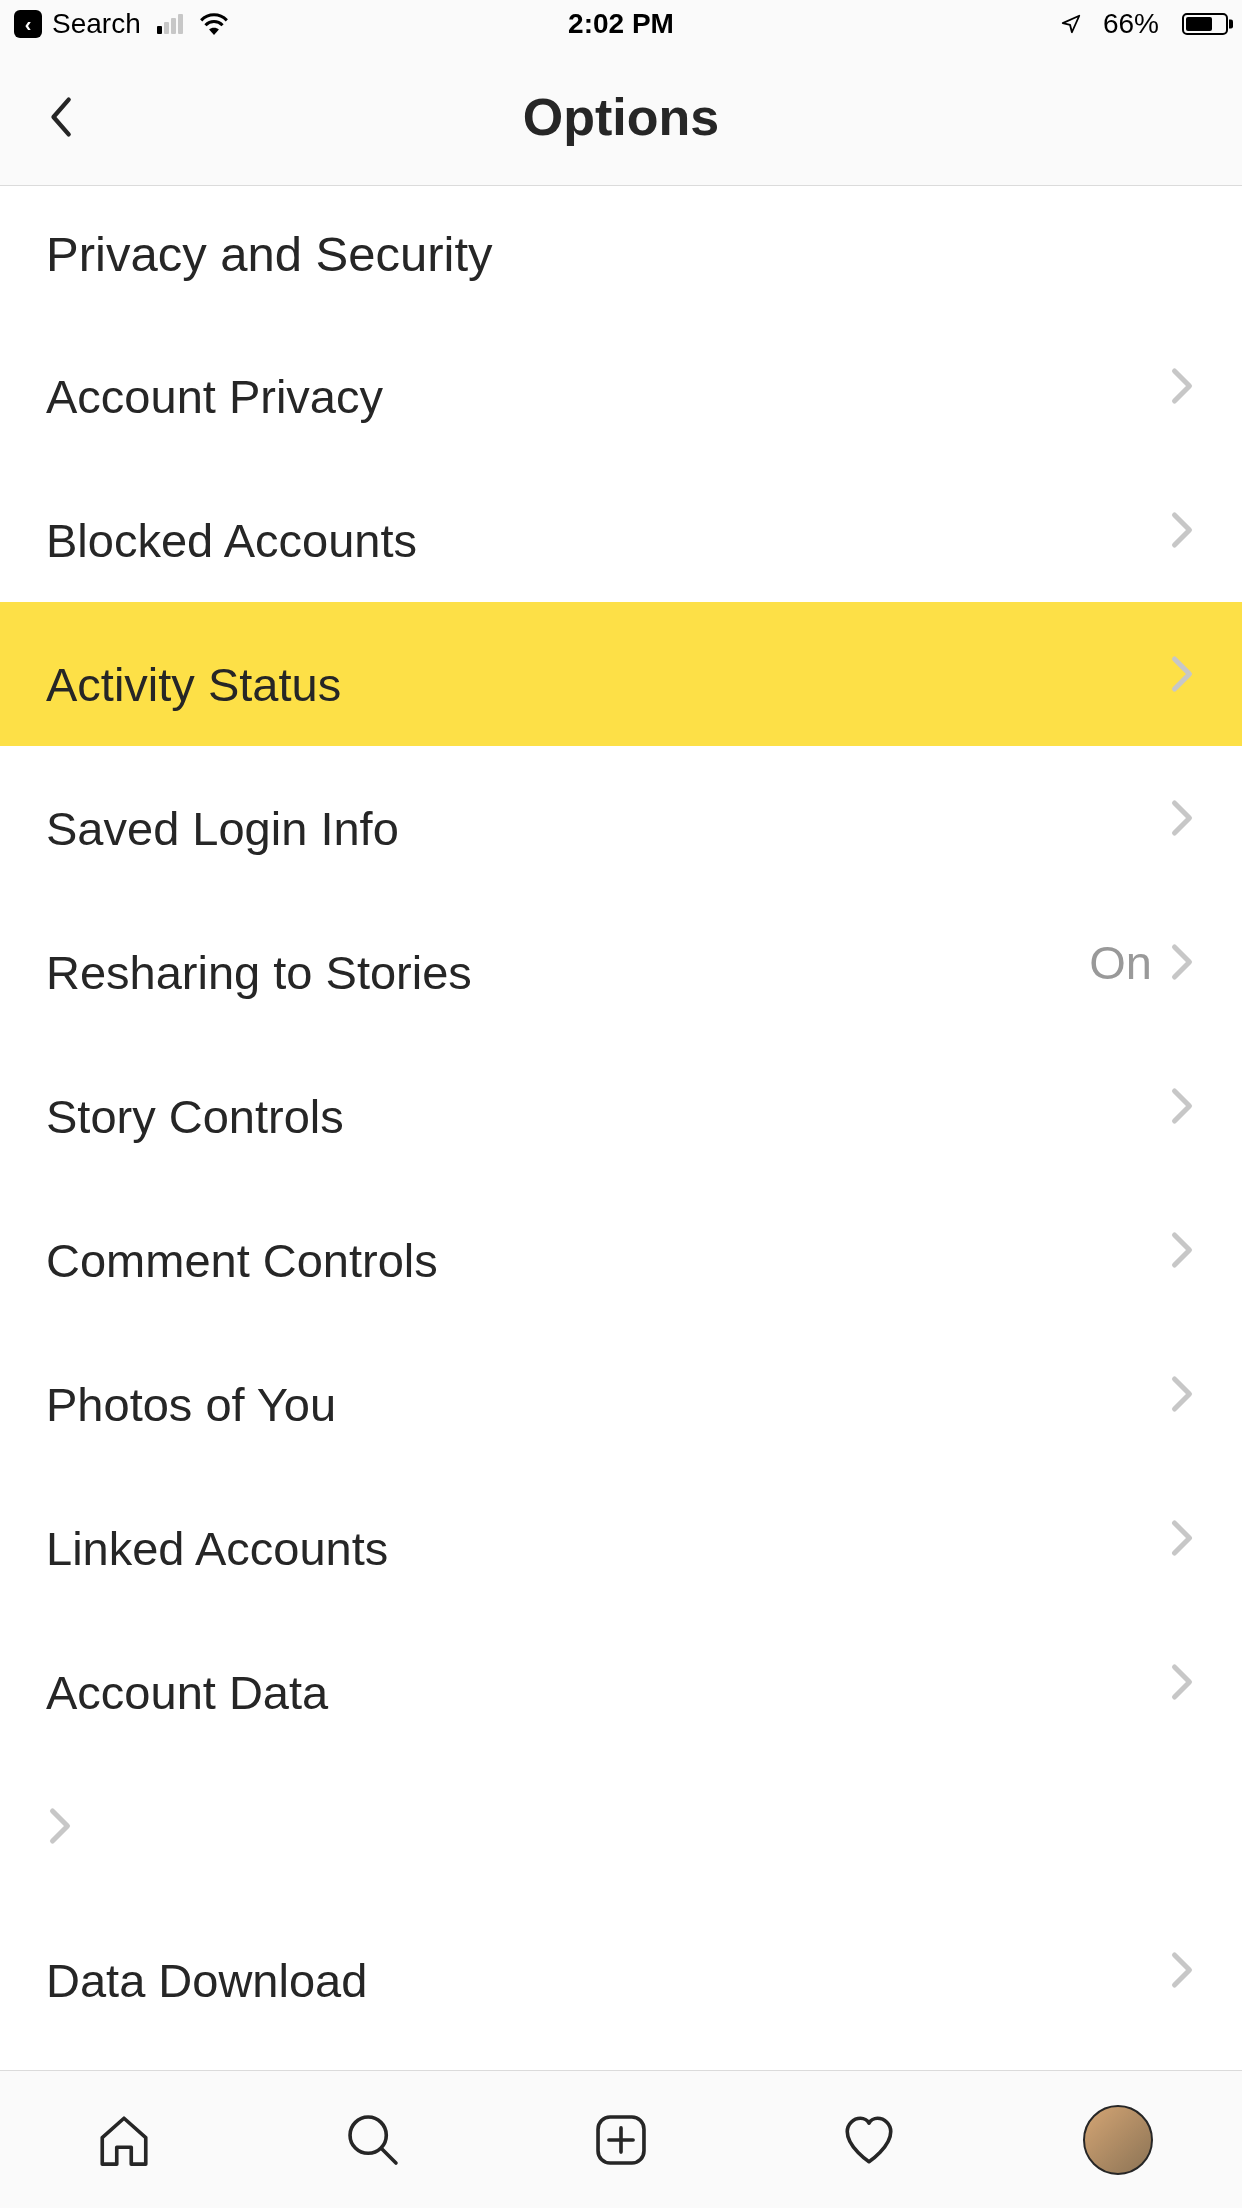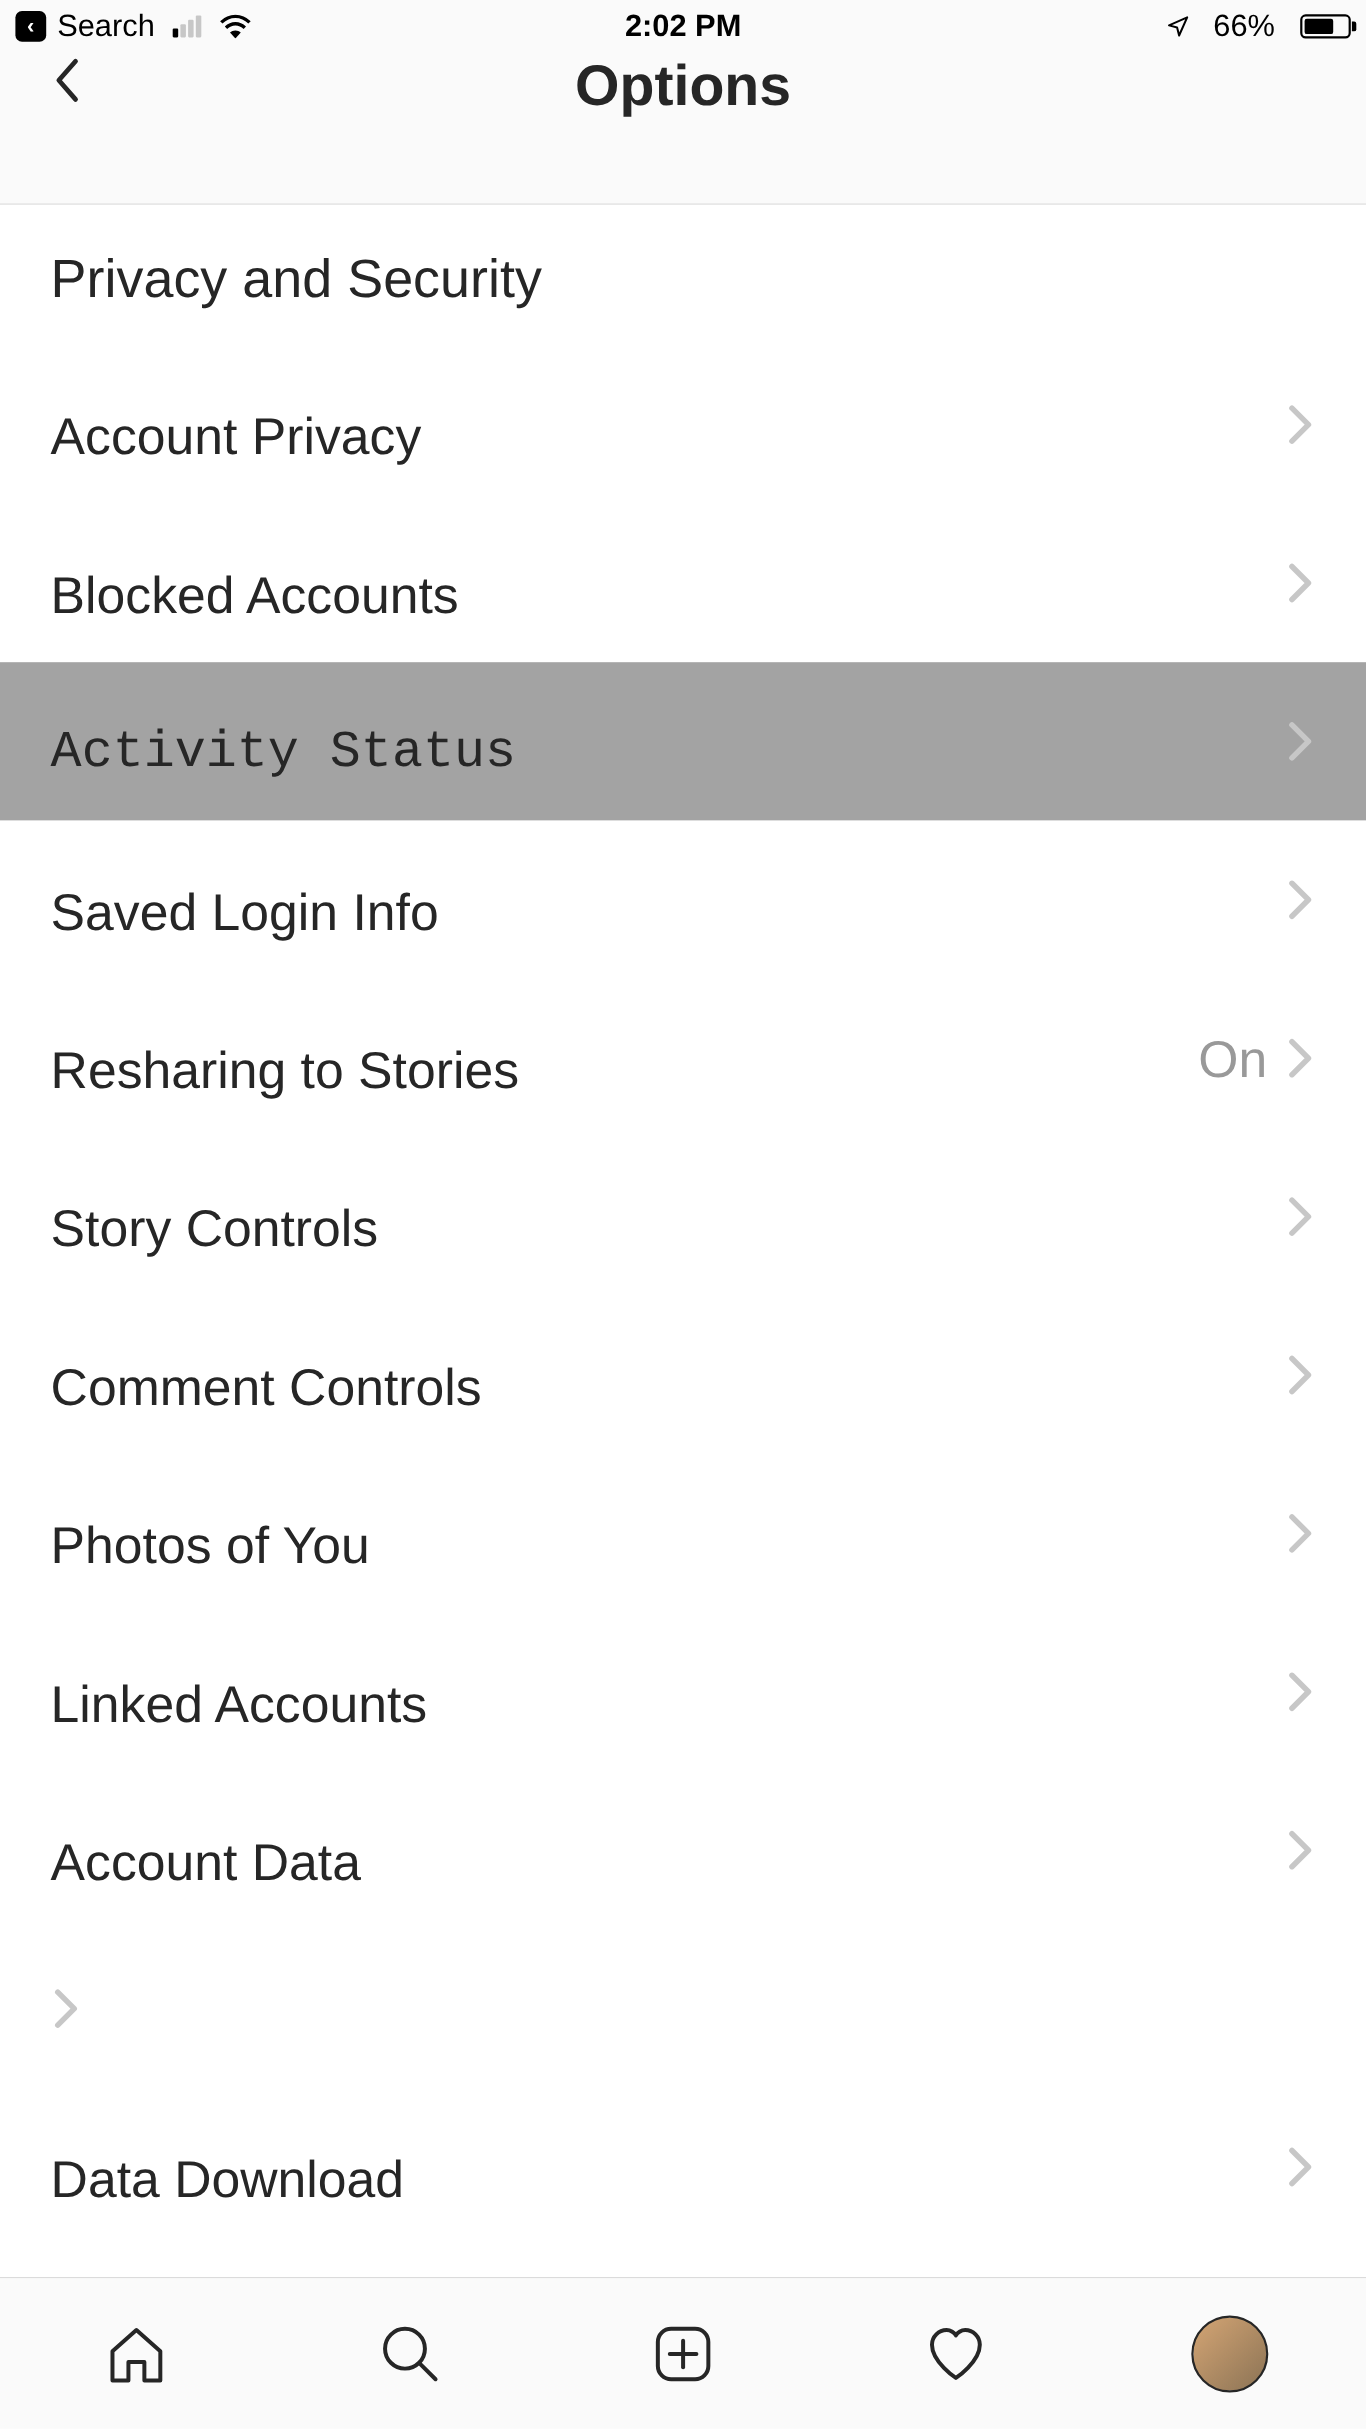--- a/index.html
+++ b/index.html
@@ -107,21 +107,21 @@
       left: 2px;
       top: 2px;
       bottom: 2px;
       width: 62%;
       background: #000;
       border-radius: 2px;
     }
     .nav-header {
       height: 138px;
       display: flex;
-      align-items: flex-start;
+      align-items: center;
       justify-content: center;
       position: relative;
       background: #fafafa;
       border-bottom: 1px solid #dbdbdb;
     }
     .back-chevron {
       position: absolute;
       left: 40px;
       width: 40px;
       height: 50px;
@@ -147,22 +147,21 @@
     }
     .list-item {
       height: 144px;
       display: flex;
       align-items: center;
       padding: 0 46px;
       background: #fff;
       position: relative;
     }
     .list-item.highlighted {
-      background: #a3a3a3;
-      font-family: Liberation Mono, monospace;
+      background: #fde047;
     }
     .item-label {
       font-size: 47px;
       font-weight: 400;
       color: #262626;
       flex: 1;
       margin-top: 20px;
     }
     .item-value {
       font-size: 47px;

